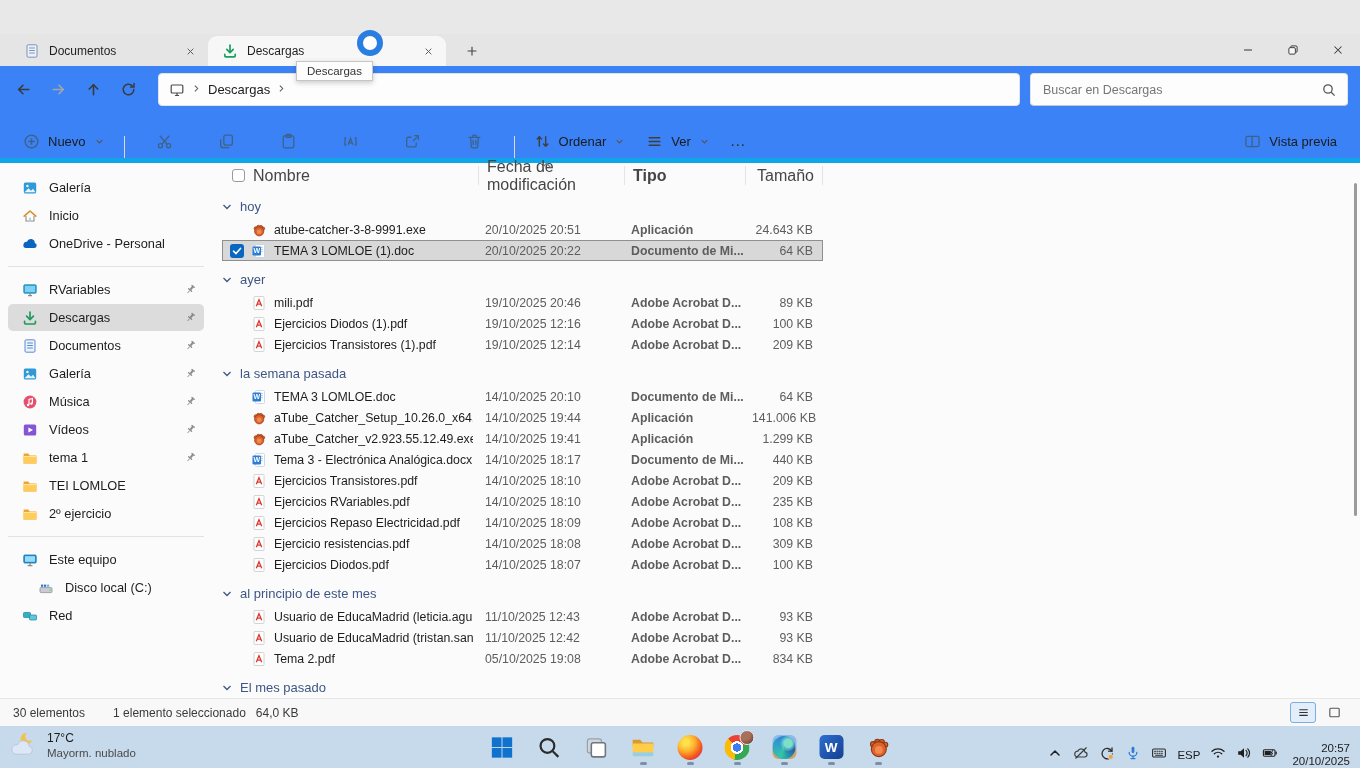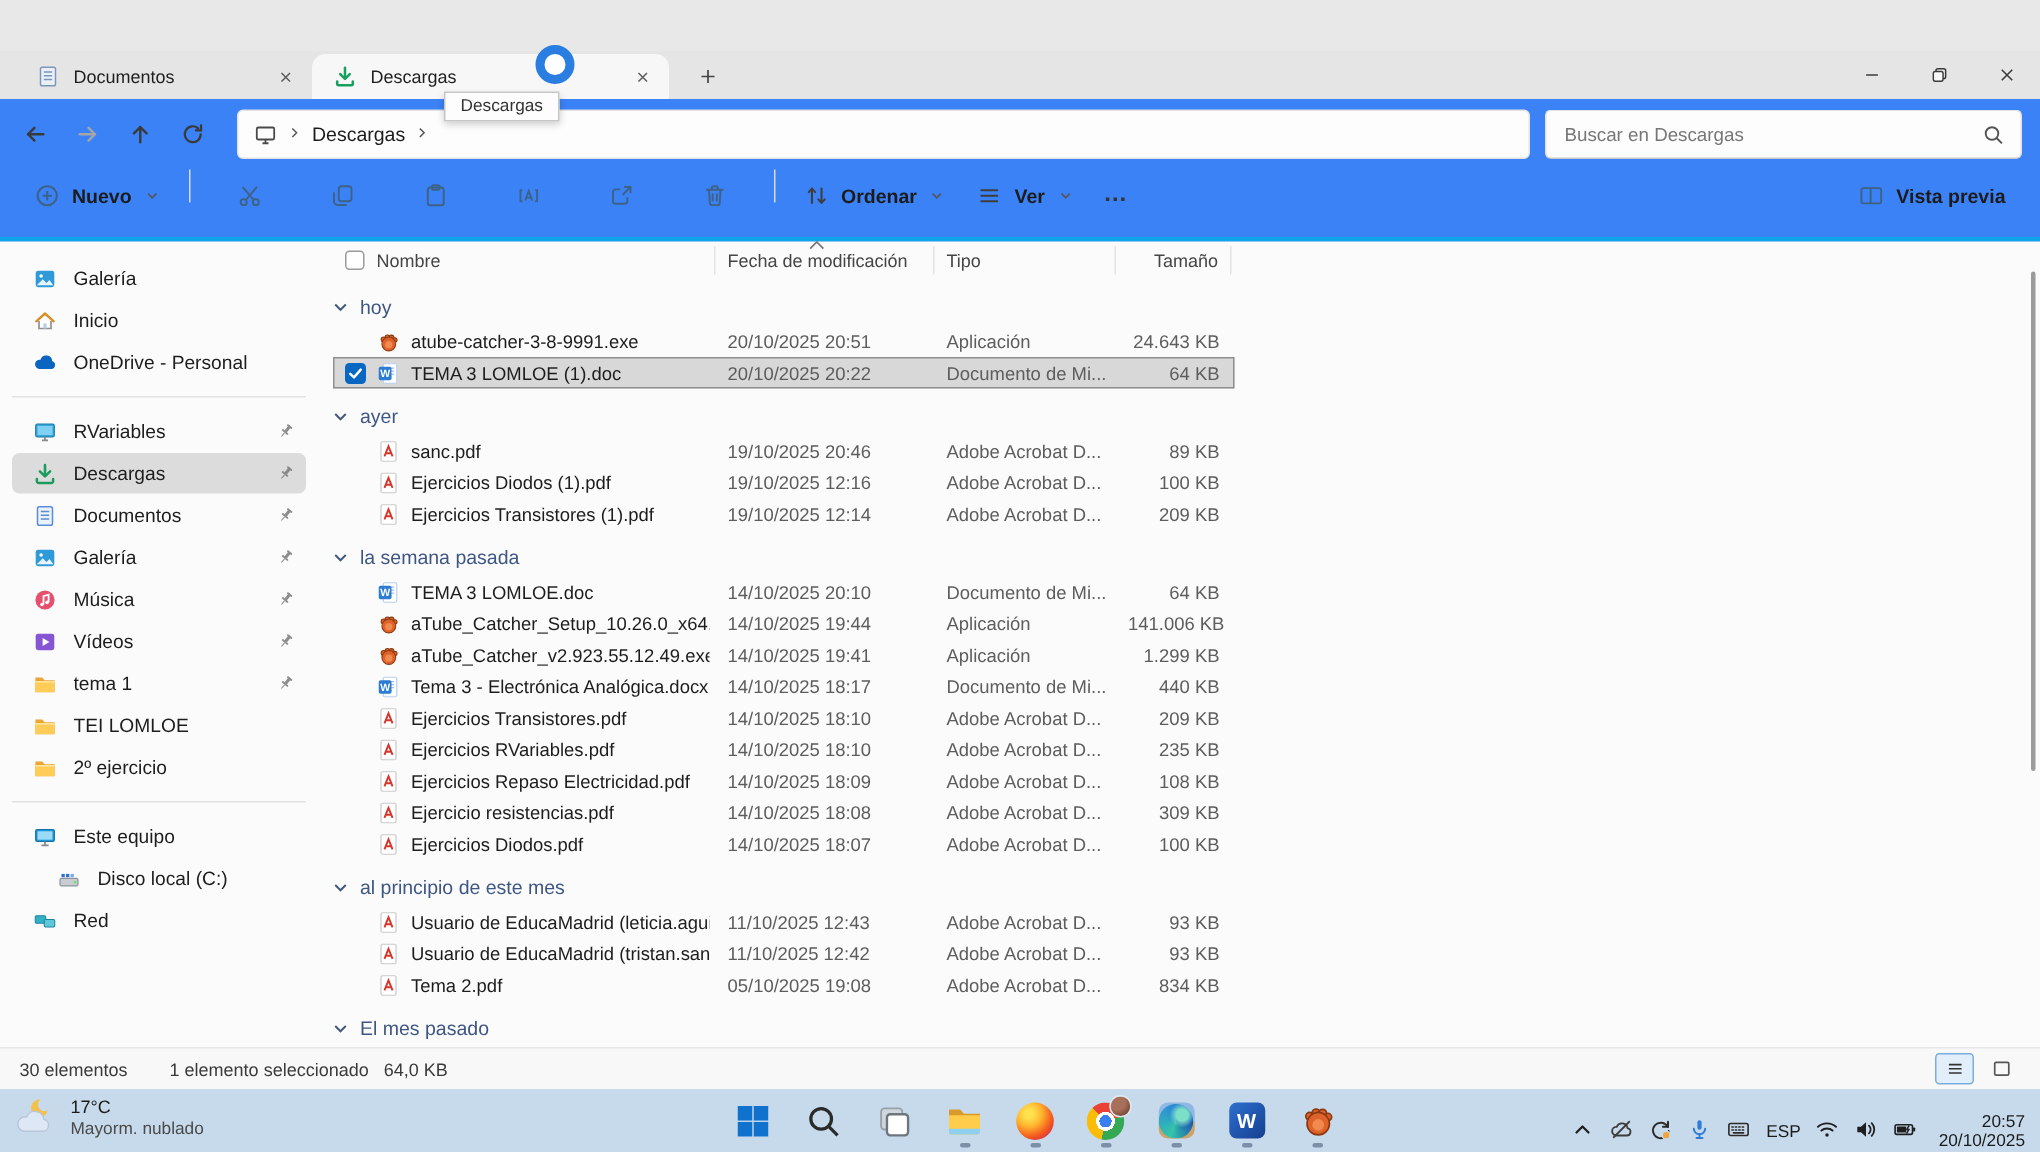--- a/index.html
+++ b/index.html
@@ -33,45 +33,45 @@
   .nav-btn{width:35px;height:34px;display:flex;align-items:center;justify-content:center;border-radius:5px;}
   .nav-btn .ic{width:17px;height:17px;}
   .breadcrumb{flex:1;height:33px;background:#fdfdfd;border:1px solid #e3e3e3;border-radius:4px;
     display:flex;align-items:center;padding:0 10px;gap:5px;margin:0 10px 0 12px;font-size:13px;box-sizing:border-box;}
   .crumb-chev .ic{width:13px;height:13px;}
   .searchbox{width:318px;height:33px;background:#fdfdfd;border:1px solid #e3e3e3;border-bottom-color:#c8c8c8;
     border-radius:4px;display:flex;align-items:center;padding:0 10px;box-sizing:border-box;}
   .searchbox input{border:none;outline:none;flex:1;font-size:12.5px;background:transparent;color:#333;font-family:inherit;}
   .searchbox input::placeholder{color:#767676;}
 
-  .toolbar{flex:0 0 45px;display:flex;align-items:flex-start;padding:0 14px;gap:3px;border-bottom:3px solid #0ea5e9;font-weight:bold;}
+  .toolbar{flex:0 0 45px;display:flex;align-items:flex-end;padding:0 14px;gap:3px;border-bottom:5px solid #0ea5e9;}
   .tb-btn{display:flex;align-items:center;gap:8px;padding:0 9px;height:34px;border-radius:5px;font-size:13px;color:#1b1b1b;}
   .tb-icon-btn{width:41px;justify-content:center;}
   .tb-btn .ic{width:17px;height:17px;}
   .tb-btn .chev{width:11px;height:11px;}
   .tb-sep{width:1px;height:22px;background:#dadada;margin:0 7px;}
   .tb-spacer{flex:1;}
   .more-dots{font-size:16px;letter-spacing:1px;color:#333;padding:0 8px;}
 
   .body{flex:1;display:flex;min-height:0;background:#fbfbfb;}
   .sidebar{flex:0 0 212px;width:212px;padding-top:10px;overflow:hidden;}
   .sb-item{height:27px;display:flex;align-items:center;gap:11px;padding:0 7px 0 14px;margin:1px 8px;border-radius:5px;font-size:12.8px;}
   .sb-item.selected{background:#dcdcdc;}
   .sb-item.indent{padding-left:30px;}
   .sb-label{flex:1;white-space:nowrap;overflow:hidden;color:#1d1d1d;}
   .sb-item .pin{width:13px;height:13px;opacity:.85;}
   .sb-divider{height:1px;background:#e2e2e2;margin:9px 8px;}
 
   .main{flex:1;position:relative;padding-left:4px;min-width:0;}
-  .cols-header{display:flex;height:25px;align-items:center;font-size:12px;color:#454545;margin-left:6px;width:601px;}
+  .cols-header{display:flex;height:25px;align-items:center;font-size:16px;color:#454545;margin-left:6px;width:601px;justify-content:flex-end;}
   .cell{padding:0 8px;box-sizing:border-box;}
   .hcell{border-right:1px solid #e4e4e4;height:19px;display:flex;align-items:center;}
   .c-name{flex:0 0 255px;display:flex;align-items:center;gap:8px;min-width:0;}
   .c-date{flex:0 0 146px;position:relative;}
-  .c-type{flex:0 0 121px;}
+  .c-type{flex:0 0 121px;font-weight:bold;}
   .c-size{flex:0 0 77px;justify-content:flex-end;text-align:right;}
   .sort-caret{position:absolute;top:-4px;left:62px;width:11px;height:7px;display:inline-flex;}
   .cb-empty{width:13px;height:13px;border:1px solid #9a9a9a;border-radius:3px;background:#fff;flex:0 0 13px;box-sizing:border-box;}
 
   .filelist{font-size:12.3px;}
   .group-header{display:flex;align-items:center;gap:7px;height:25px;margin-top:6px;color:#3e5684;font-size:13px;padding-left:5px;}
   .group-header .ic{width:12px;height:12px;}
   .file-row{display:flex;align-items:center;height:21px;margin-left:6px;width:601px;box-sizing:border-box;}
   .file-row.sel{background:#d8d8d8;outline:1px solid #8f8f8f;outline-offset:-1px;}
   .file-row .c-name{gap:7px;padding-right:4px;}
@@ -673,21 +673,21 @@
             </div>
             <div class="file-row">
               <div class="cell c-name">
                 <span class="row-check"></span>
                 <span class="ic">
                   <svg viewBox="0 0 16 16">
                     <rect x="3" y="1.5" width="10" height="13" rx="1" fill="#fff" stroke="#c9c9c9" stroke-width=".8"></rect>
                     <path d="M5.3 11.2 8 4.6l2.7 6.6M6.2 9.2h3.6" fill="none" stroke="#d6372c" stroke-width="1.3"></path>
                   </svg>
                 </span>
-                <span class="fname">sanc.pdf</span>
+                <span class="fname">mili.pdf</span>
               </div>
               <div class="cell fcell c-date">19/10/2025 20:46</div>
               <div class="cell fcell c-type">Adobe Acrobat D...</div>
               <div class="cell fcell c-size">89 KB</div>
             </div>
             <div class="file-row">
               <div class="cell c-name">
                 <span class="row-check"></span>
                 <span class="ic">
                   <svg viewBox="0 0 16 16">

